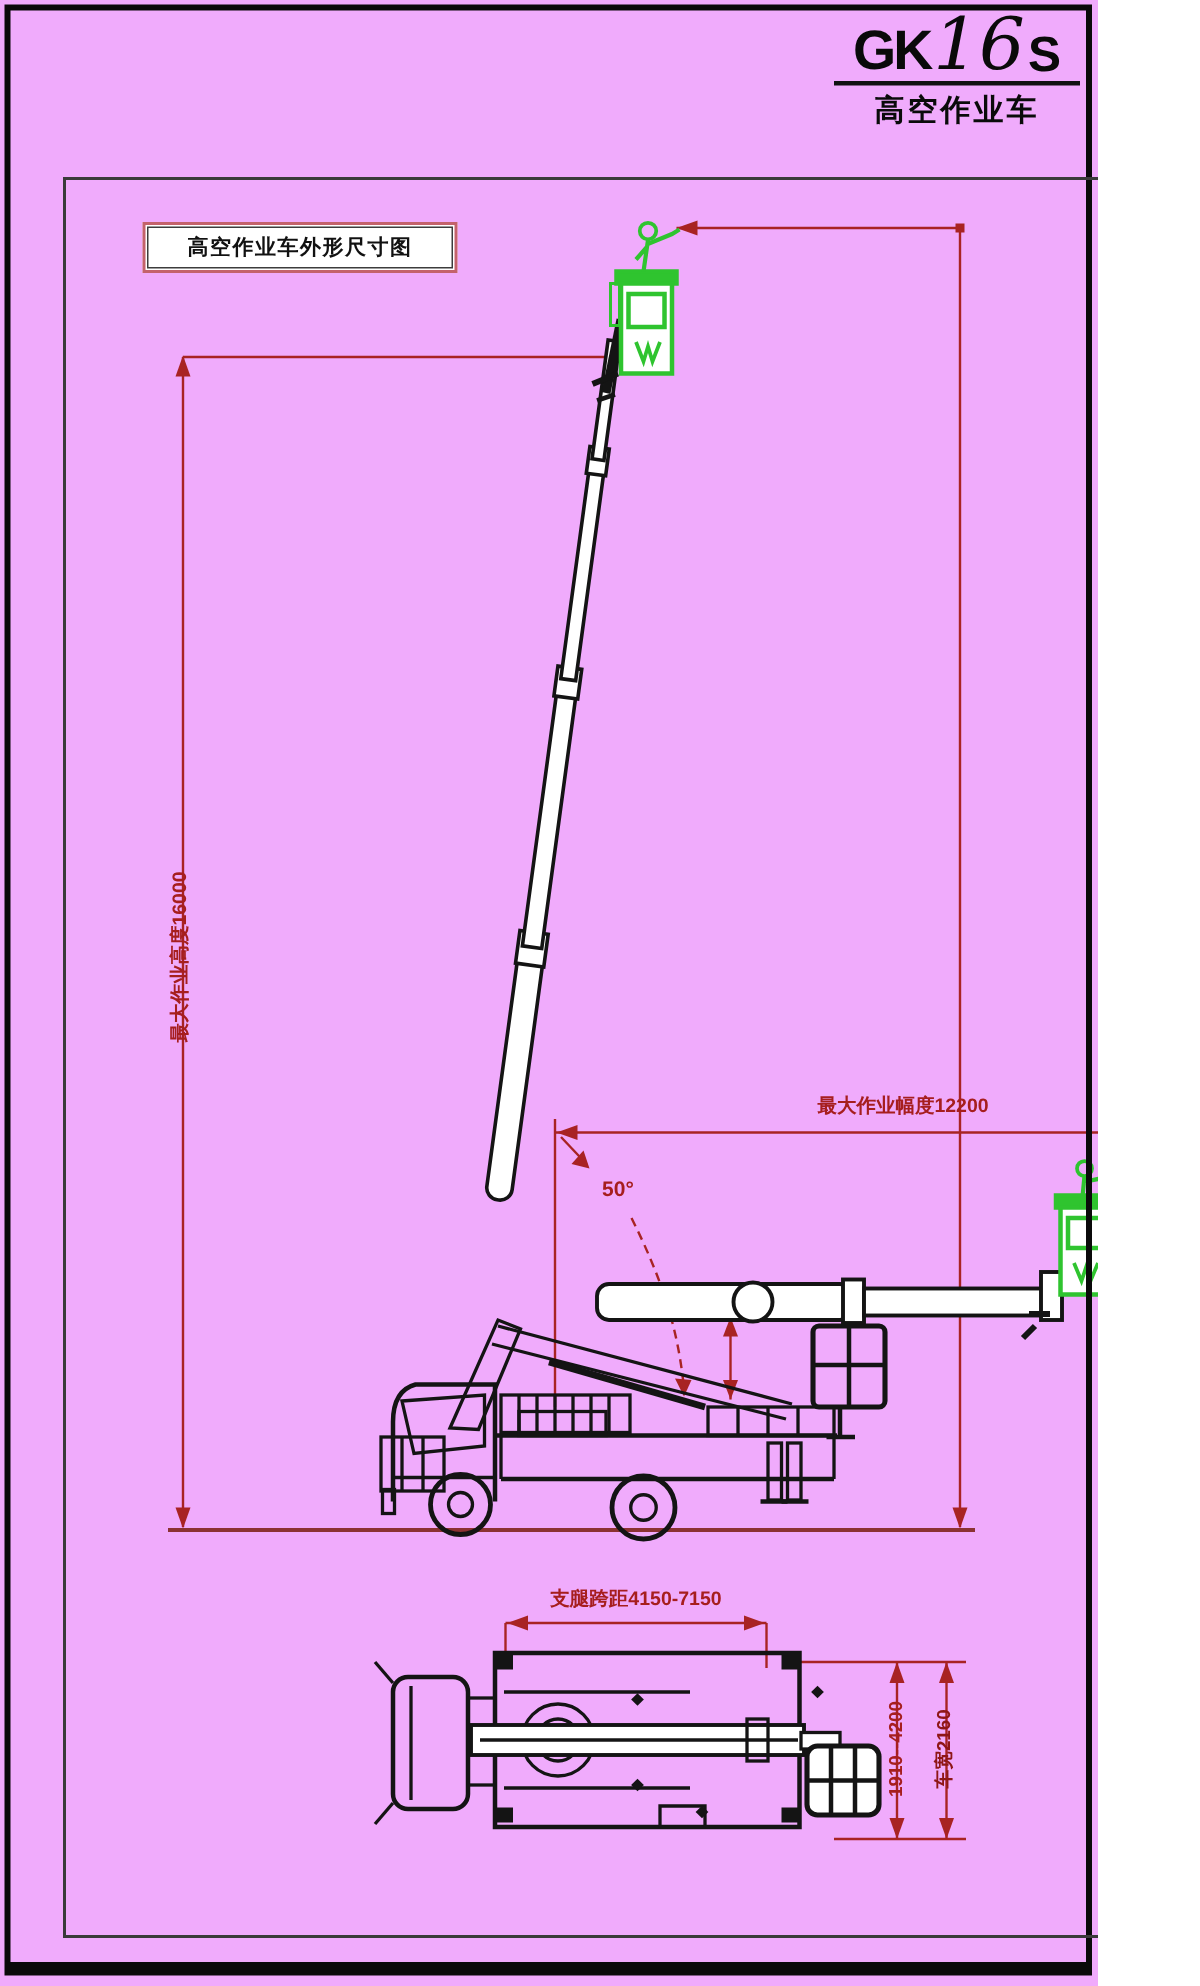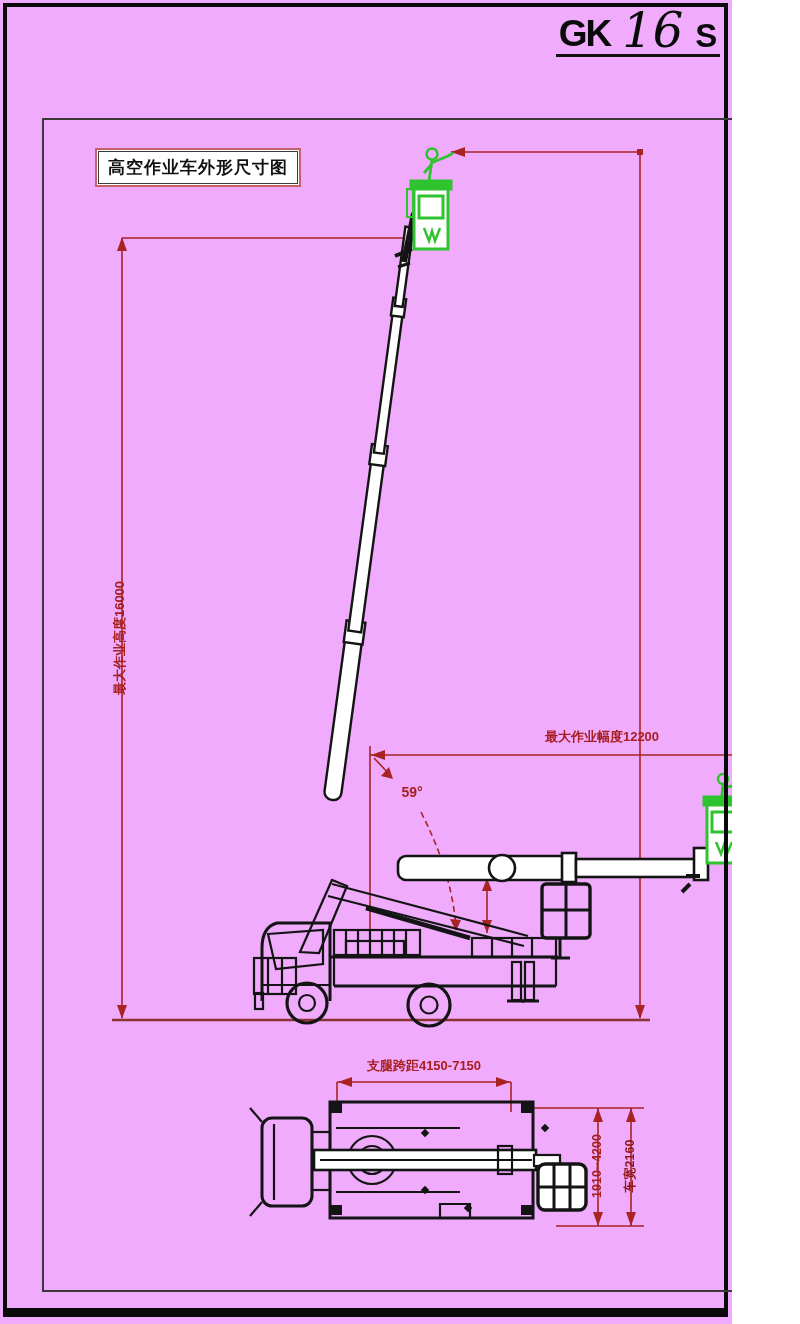--- a/index.html
+++ b/index.html
@@ -9,27 +9,27 @@
   #page-border{position:absolute;left:3px;top:3px;right:4px;bottom:7px;
                border:4px solid #0a0a0a;border-bottom-width:9px;pointer-events:none;}
   
   #frame{position:absolute;left:42px;top:118px;width:720px;height:1170px;
          border:2px solid #3a3a3a;}
   
   #title-block{position:absolute;left:556px;top:8px;width:164px;text-align:center;color:#0a0a0a;}
   #model-line{display:flex;align-items:flex-end;justify-content:center;
               border-bottom:3px solid #111;padding:0 2px 2px 2px;}
   .model-gk{font-weight:bold;font-size:37px;line-height:1;letter-spacing:-2px;}
-  .model-num{font-family:"DejaVu Serif",serif;font-style:italic;font-size:48px;line-height:.92;margin:0 12px;}
+  .model-num{font-family:"DejaVu Serif",serif;font-style:italic;font-size:48px;line-height:.92;margin:0 2px;}
   .model-s{font-weight:bold;font-size:33px;line-height:1;}
   #subtitle{font-weight:bold;font-size:20px;letter-spacing:2px;margin-top:3px;}
   
   #label-box{position:absolute;left:95px;top:148px;border:2px solid #c4626c;background:#fff;}
-  #label-box-inner{border:1.5px solid #3c3c3c;margin:1px;padding:4px 9px;
-                   font-size:17px;font-weight:bold;color:#111;letter-spacing:1px;white-space:nowrap;}
+  #label-box-inner{border:1.5px solid #3c3c3c;margin:1px;padding:4px 26px;
+                   font-size:14px;font-weight:bold;color:#111;letter-spacing:1px;white-space:nowrap;}
   
   .dimtext{position:absolute;color:#a61e1e;font-weight:bold;font-size:13px;white-space:nowrap;
            transform:translate(-50%,-50%);}
   .dimtext.vert{transform:translate(-50%,-50%) rotate(-90deg);}
   .dimtext.small{font-size:12.5px;}
   svg{position:absolute;left:0;top:0;}
 </style>
 </head>
 <body>
 
@@ -222,31 +222,32 @@
 
   <div id="page-border"></div>
   <div id="frame"></div>
 
   <div id="title-block">
     <div id="model-line">
       <span class="model-gk">GK</span>
       <span class="model-num">16</span>
       <span class="model-s">S</span>
     </div>
+    <div id="subtitle">高空作业车</div>
   </div>
 
   <div id="label-box">
     <div id="label-box-inner">高空作业车外形尺寸图</div>
   </div>
 
   <div class="dimtext vert" style="left:120px;top:638px;">最大作业高度16000</div>
 
   <div class="dimtext" style="left:567px;top:737px;margin-left:35px;">最大作业幅度12200</div>
 
-  <div class="dimtext" style="left:412px;top:792px;font-size:14px;">59°</div>
+  <div class="dimtext" style="left:412px;top:792px;font-size:14px;">50°</div>
 
   <div class="dimtext" style="left:424px;top:1066px;">支腿跨距4150-7150</div>
 
   <div class="dimtext vert small" style="left:597px;top:1166px;">1910--4200</div>
 
   <div class="dimtext vert small" style="left:630px;top:1166px;color:#8e1616;">车宽2160</div>
 
 </div>
 
 </body></html>

